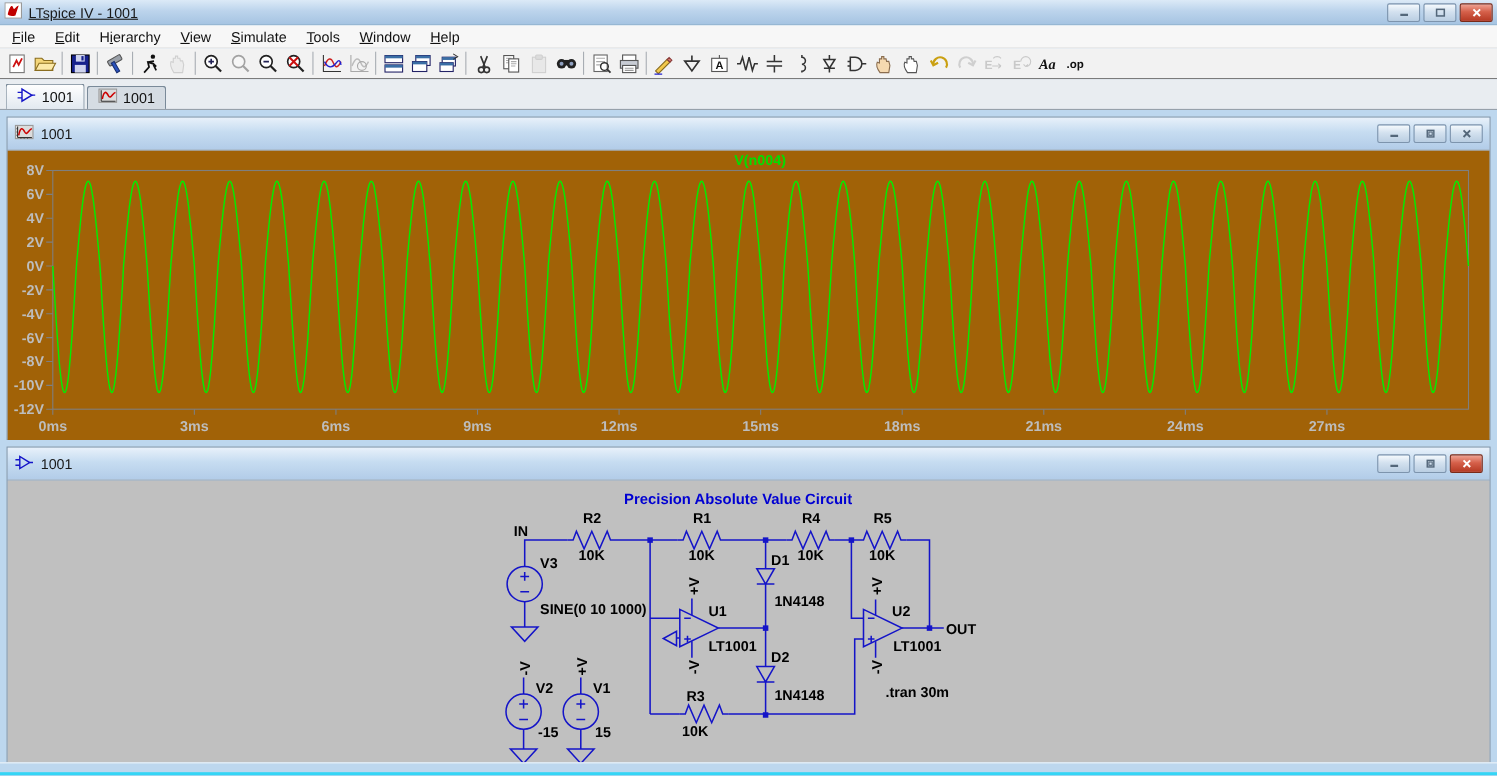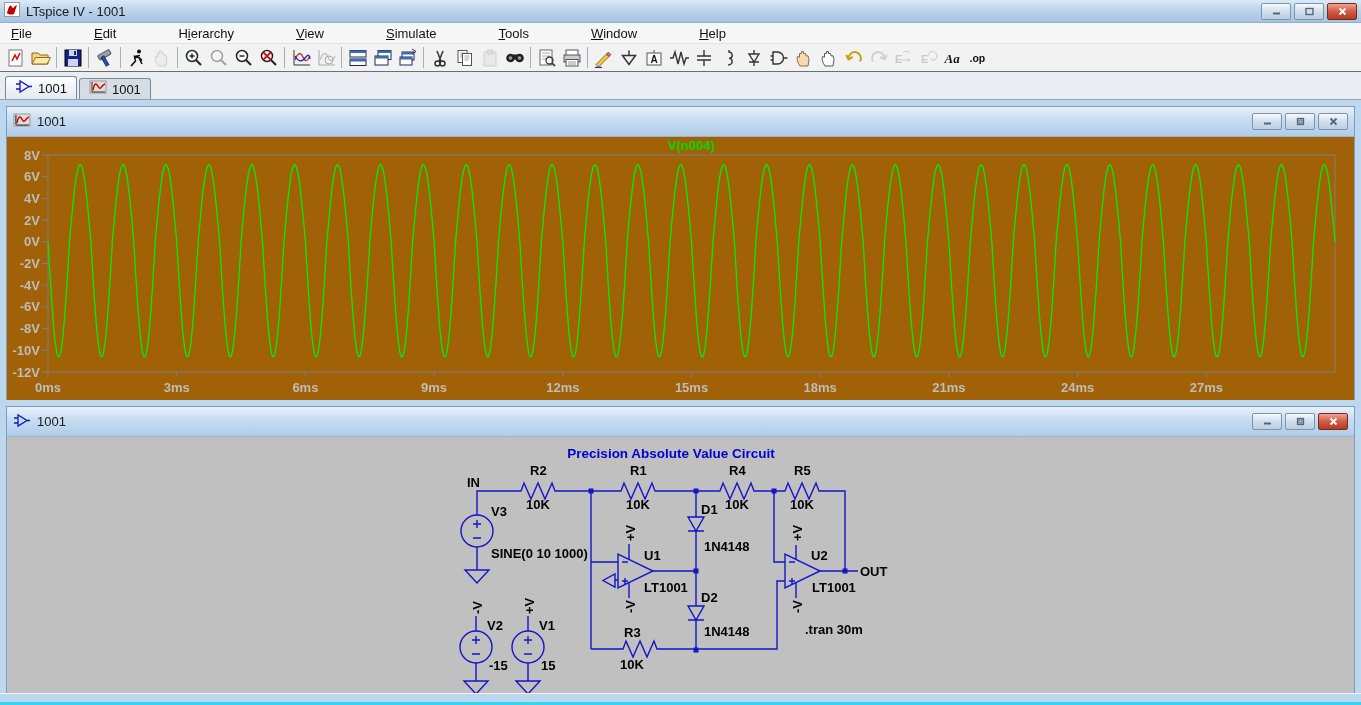--- a/index.html
+++ b/index.html
@@ -1,30 +1,30 @@
 <!DOCTYPE html>
 <html><head>
 <meta charset="utf-8">
 <style>
   html,body{margin:0;padding:0;}
   body{width:1361px;height:705px;overflow:hidden;background:#bdd7ee;
        font-family:"Liberation Sans",sans-serif;font-size:13px;color:#111;position:relative;}
   
   .titlebar{height:22px;display:flex;align-items:center;padding:0 4px;gap:6px;
     background:linear-gradient(#dceaf7,#bcd4ec 45%,#a6c4e2);border-bottom:1px solid #8fb0cc;}
-  .titlebar .title{flex:0 0 auto;font-size:13px;color:#1a1a1a;}
+  .titlebar .title{flex:0 0 auto;font-size:13px;color:#1a1a1a;text-decoration:underline;}
   .titlebar .spacer{flex:1;}
   .winbtns{display:flex;gap:3px;align-items:center;}
   .wbtn{width:28px;height:15px;border:1px solid #7d94ad;border-radius:2px;display:flex;
     align-items:center;justify-content:center;color:#54677a;
     background:linear-gradient(#f6fafd,#d3e1ef 45%,#bacee2);}
   .wbtn.red{background:linear-gradient(#efa394,#d5604a 45%,#b53a24);border-color:#7a2a18;color:#fff;}
   .wbtn svg{display:block;}
   .menubar{height:20px;background:#f7f7f7;display:flex;align-items:center;padding:0 2px;
-    border-bottom:1px solid #e3e3e3;gap:44px;}
+    border-bottom:1px solid #e3e3e3;}
   .menu-item{padding:2px 9px;cursor:default;}
   .menu-item u{text-decoration:underline;}
   .toolbar{height:27px;background:#f2f2f2;display:flex;align-items:center;padding:0 3px;
     border-bottom:1px solid #6e6e6e;}
   .tbtn{width:25px;height:24px;display:flex;align-items:center;justify-content:center;}
   .tbtn.disabled{opacity:.38;filter:grayscale(1);}
   .sep{width:1px;height:21px;background:#a8adb3;margin:0 3px;}
   .tabbar{height:27px;background:#e9edf1;display:flex;align-items:flex-end;padding:0 0 0 5px;
     border-bottom:1px solid #97a1ab;}
   .tab{height:22px;display:flex;align-items:center;gap:5px;padding:0 9px;margin-right:2px;

